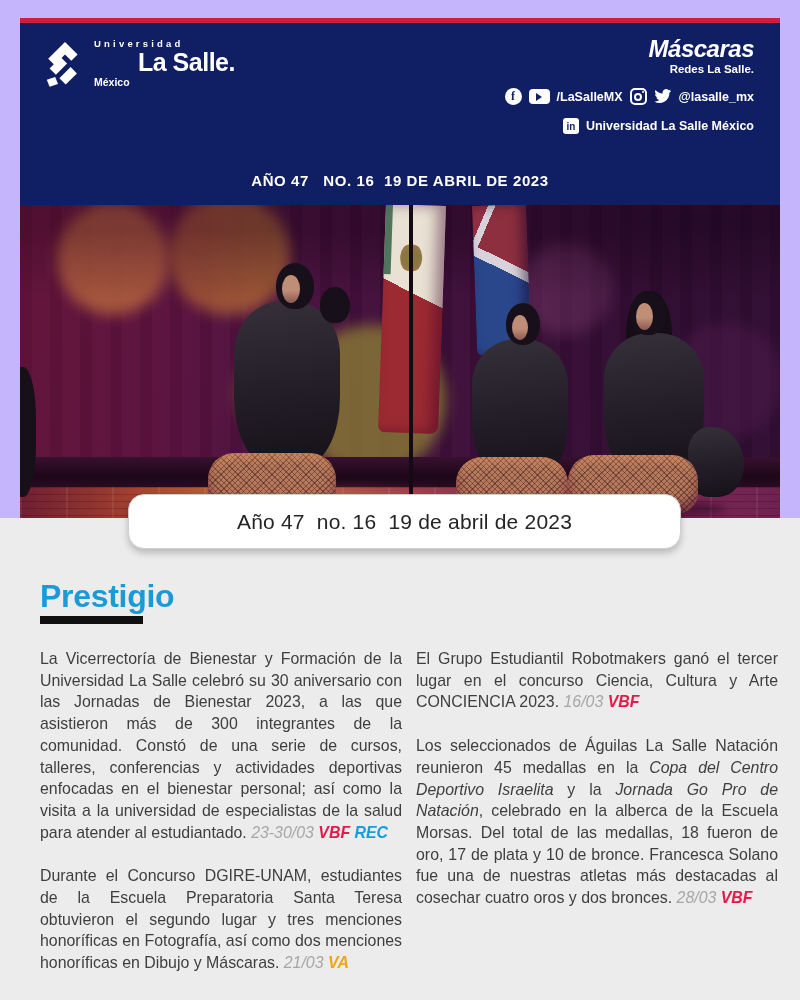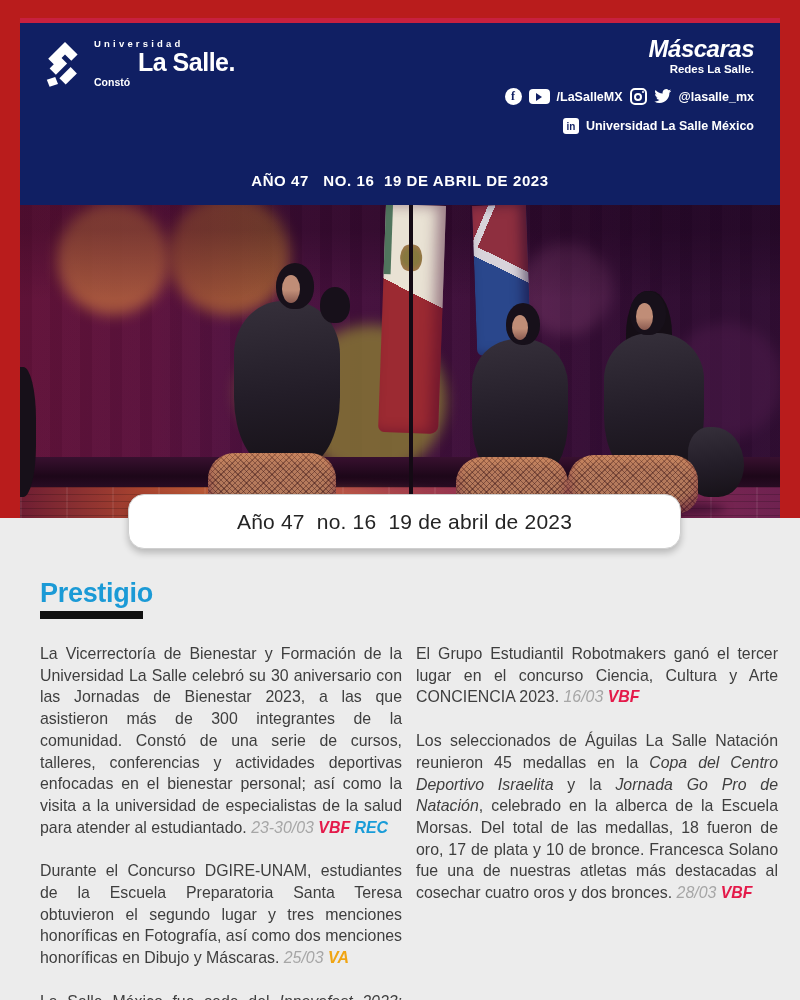--- a/index.html
+++ b/index.html
@@ -1,17 +1,17 @@
 <!DOCTYPE html>
 <html lang="es"><head>
 <meta charset="utf-8">
 <style>
   html,body{margin:0;padding:0;}
   body{width:800px;height:1000px;background:#ffffff;font-family:"Liberation Sans","DejaVu Sans",sans-serif;}
-  .page{position:relative;width:800px;height:1000px;overflow:hidden;background:#b91c1c;}
+  .page{position:relative;width:800px;height:1000px;overflow:hidden;background:#c4b5fd;}
 
   
   .masthead{position:absolute;left:20px;top:18px;width:760px;height:187px;background:#101f63;border-top:5px solid #c8203f;box-sizing:border-box;color:#fff;}
   .uni-logo{position:absolute;left:24px;top:16px;display:flex;gap:8px;align-items:flex-start;}
   .uni-logo svg{width:42px;height:52px;}
   .uni-text{line-height:1;}
   .uni-l1{font-size:9.5px;font-weight:700;letter-spacing:3.2px;}
   .uni-l2{font-size:25px;font-weight:700;letter-spacing:-0.5px;margin-top:1px;margin-left:44px;}
   .uni-l3{font-size:10.5px;font-weight:700;margin-top:2px;}
 
@@ -69,21 +69,21 @@
   .hairlong{position:absolute;border-radius:45% 45% 40% 40%;background:#150e16;z-index:2;}
   .torso{position:absolute;border-radius:46% 46% 36% 36%/32% 32% 42% 42%;background:linear-gradient(172deg,#36303b 0%,#231d28 55%,#161117 100%);z-index:2;}
   .legs{position:absolute;border-radius:26px 26px 20px 20px;z-index:3;background-color:#b57a5c;background-image:repeating-linear-gradient(45deg,rgba(45,10,15,.38) 0 1px,transparent 1px 4px),repeating-linear-gradient(-45deg,rgba(45,10,15,.38) 0 1px,transparent 1px 4px);box-shadow:inset 0 -8px 12px rgba(70,0,45,.55),inset 0 6px 8px rgba(255,170,110,.35);}
   .edge-figure{position:absolute;left:-16px;top:162px;width:32px;height:130px;border-radius:40%;background:#171019;}
 
   
   .pill{position:absolute;left:128px;top:494px;width:551px;height:53px;background:#fff;border:1px solid #cfcfcf;border-radius:16px;box-shadow:0 4px 7px rgba(0,0,0,.22);display:flex;align-items:center;justify-content:center;z-index:6;font-size:21px;color:#242424;white-space:pre-wrap;letter-spacing:0.2px;}
 
   
   .content{position:absolute;left:0;top:518px;width:800px;height:482px;background:#ececec;box-sizing:border-box;padding:62px 22px 0 40px;}
-  .sec-title{font-size:27px;font-weight:700;color:#1b9ad6;line-height:1;letter-spacing:-0.3px;}
+  .sec-title{font-size:32px;font-weight:700;color:#1b9ad6;line-height:1;letter-spacing:-0.3px;}
   .sec-bar{width:103px;height:8px;background:#101010;margin-top:4px;}
   .columns{display:grid;grid-template-columns:1fr 1fr;column-gap:14px;margin-top:24px;width:738px;}
   .article{margin:0 0 22px 0;font-size:15.9px;line-height:21.7px;color:#3e3e3e;text-align:justify;hyphens:auto;-webkit-hyphens:auto;}
   .article em{font-style:italic;}
   .date{color:#a6a6a6;font-style:italic;}
   .tag{font-style:italic;font-weight:700;}
 </style>
 </head>
 <body>
 
@@ -93,21 +93,21 @@
     <div class="uni-logo">
       <svg viewBox="0 0 60 70">
         <path d="M30 2 L48 20 L39 29 L30 20 L15 35 L6 26 Z" fill="#fff"></path>
         <path d="M8 40 L24 24 L33 33 L17 49 Z" fill="#fff"></path>
         <path d="M22 54 L38 38 L47 47 L31 63 Z" fill="#fff"></path>
         <path d="M4 56 L16 52 L20 62 L8 66 Z" fill="#fff"></path>
       </svg>
       <div class="uni-text">
         <div class="uni-l1">Universidad</div>
         <div class="uni-l2">La Salle.</div>
-        <div class="uni-l3">Constó</div>
+        <div class="uni-l3">México</div>
       </div>
     </div>
 
 
     <div class="social">
       <div class="siguenos">Máscaras</div>
       <div class="redes">Redes La Salle.</div>
       <div class="icon-row">
         <span class="ic ic-fb">f</span>
         <span class="ic ic-yt"></span>
@@ -178,21 +178,21 @@
   </div>
 
   <div class="pill">Año 47  no. 16  19 de abril de 2023</div>
 
   <section class="content">
     <h2 class="sec-title" style="margin:0;">Prestigio</h2>
     <div class="sec-bar"></div>
     <div class="columns">
       <div>
           <p class="article"><span>La Vicerrectoría de Bienestar y Formación de la Universidad La Salle celebró su 30 aniversario con las Jornadas de Bienestar 2023, a las que asistieron más de 300 integrantes de la comunidad. Constó de una serie de cursos, talleres, conferencias y actividades deportivas enfocadas en el bienestar personal; así como la visita a la universidad de especialistas de la salud para atender al estudiantado.</span> <span class="date">23-30/03</span> <span class="tag" style="color: rgb(228, 26, 74);">VBF</span> <span class="tag" style="color: rgb(25, 156, 216);">REC</span></p>
-          <p class="article"><span>Durante el Concurso DGIRE-UNAM, estudiantes de la Escuela Preparatoria Santa Teresa obtuvieron el segundo lugar y tres menciones honoríficas en Fotografía, así como dos menciones honoríficas en Dibujo y Máscaras.</span> <span class="date">25/03</span> <span class="tag" style="color: rgb(240, 165, 19); margin-top: 29px;">VA</span></p>
+          <p class="article"><span>Durante el Concurso DGIRE-UNAM, estudiantes de la Escuela Preparatoria Santa Teresa obtuvieron el segundo lugar y tres menciones honoríficas en Fotografía, así como dos menciones honoríficas en Dibujo y Máscaras.</span> <span class="date">21/03</span> <span class="tag" style="color: rgb(240, 165, 19); margin-top: 29px;">VA</span></p>
           <p class="article"><span>La Salle México fue sede del </span><em>Innovafest 2023: Desarrollo sostenible y sociedades del futuro</em></p>
         </div>
       <div>
           <p class="article"><span>El Grupo Estudiantil Robotmakers ganó el tercer lugar en el concurso Ciencia, Cultura y Arte CONCIENCIA 2023.</span> <span class="date">16/03</span> <span class="tag" style="color: rgb(228, 26, 74);">VBF</span></p>
           <p class="article"><span>Los seleccionados de Águilas La Salle Natación reunieron 45 medallas en la </span><em>Copa del Centro Deportivo Israelita</em><span> y la </span><em>Jornada Go Pro de Natación</em><span>, celebrado en la alberca de la Escuela Morsas. Del total de las medallas, 18 fueron de oro, 17 de plata y 10 de bronce. Francesca Solano fue una de nuestras atletas más destacadas al cosechar cuatro oros y dos bronces.</span> <span class="date">28/03</span> <span class="tag" style="color: rgb(228, 26, 74);">VBF</span></p>
         </div>
     </div>
   </section>
 
 </div>

